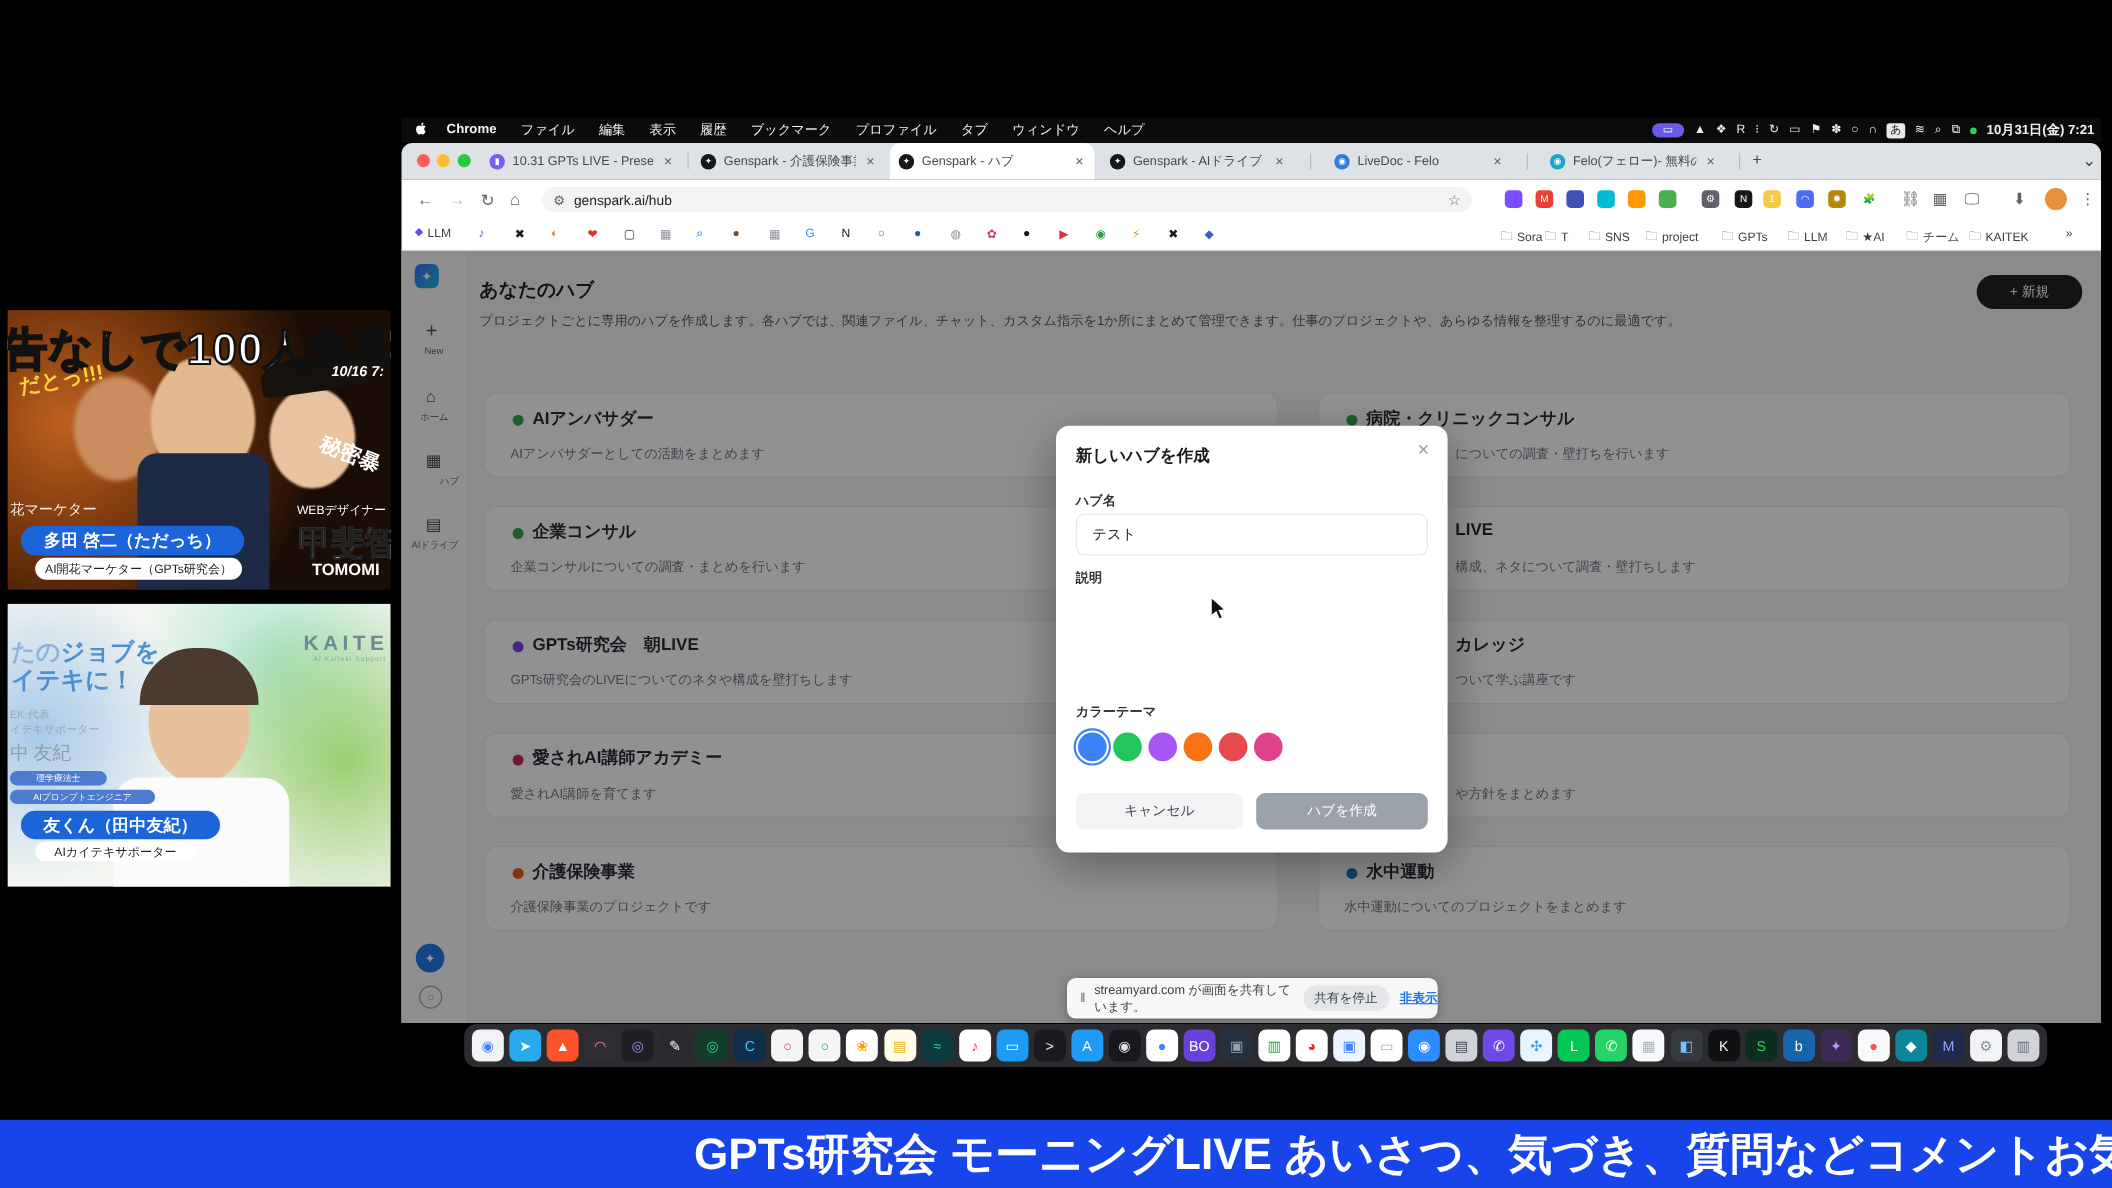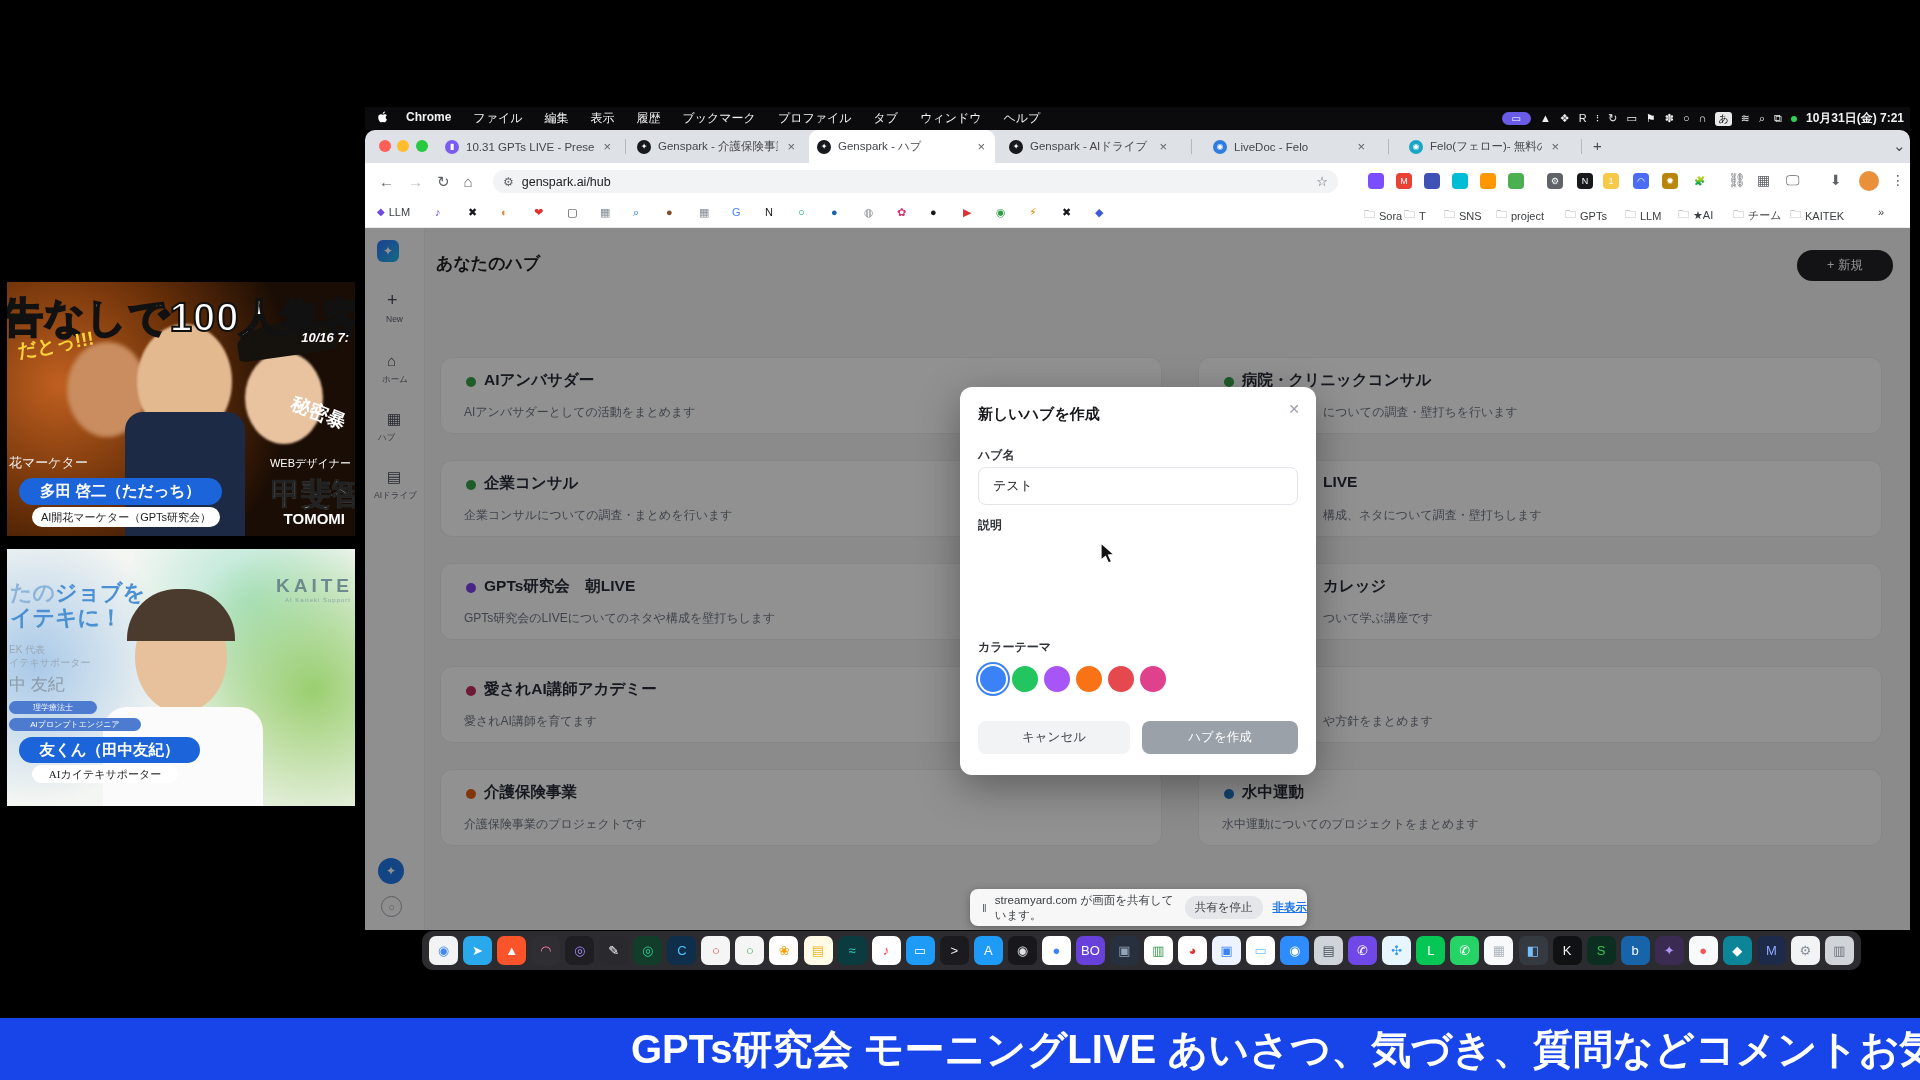--- a/index.html
+++ b/index.html
@@ -119,21 +119,21 @@
   #v2-job2{left:3px;top:54px;font-size:22px;font-weight:bold;color:#4a90d2;}
   #v2-logo{right:2px;top:26px;font-size:19px;letter-spacing:4px;color:#6d8b8f;font-weight:bold;}
   #v2-logo-sub{right:4px;top:48px;font-size:6px;color:#8aa2a6;letter-spacing:1px;}
   #v2-side1{left:2px;top:94px;font-size:10px;color:#9aa8b5;}
   #v2-side2{left:2px;top:107px;font-size:10px;color:#9aa8b5;}
   #v2-sidename{left:2px;top:124px;font-size:17px;color:#8e9aa6;}
   .tagpill{background:#4d7bd0;color:#fff;border-radius:8px;font-size:8px;display:flex;align-items:center;justify-content:center;}
   #v2-tag1{left:2px;top:152px;width:88px;height:13px;}
   #v2-tag2{left:2px;top:169px;width:132px;height:13px;}
   #v2-name{left:12px;top:188px;width:181px;height:26px;}
-  #v2-role{left:25px;top:216px;width:146px;height:18px;font-family:Liberation Serif, serif;}
+  #v2-role{left:25px;top:216px;width:146px;height:18px;}
   .face{position:absolute;border-radius:50%;}
   
   #ticker{left:0;top:1018px;width:1920px;height:62px;background:#1845ea;z-index:9;overflow:hidden;display:flex;align-items:center;}
   #ticker span{margin-left:631px;font-size:40px;font-weight:bold;color:#fff;white-space:nowrap;}
   
   #cursor{left:1100px;top:542px;z-index:12;}
 </style>
 </head>
 <body>
 
@@ -326,27 +326,28 @@
   </div>
 
   <div id="content" class="abs">
     <div id="gs-sidebar">
       <div id="gs-logo">✦</div>
       <div class="sb-ico" style="left:22px;top:62px;font-size:18px;">+</div>
       <div class="sb-label" style="left:21px;top:86px;">New</div>
       <div class="sb-ico" style="left:22px;top:124px;">⌂</div>
       <div class="sb-label" style="left:17px;top:146px;">ホーム</div>
       <div class="sb-ico" style="left:22px;top:182px;">▦</div>
-      <div class="sb-label" style="left:13px;top:204px;">ハブ</div>
+      <div class="sb-label" style="left:35px;top:204px;">ハブ</div>
       <div class="sb-ico" style="left:22px;top:240px;">▤</div>
       <div class="sb-label" style="left:9px;top:262px;">AIドライブ</div>
       <div id="gift-btn">✦</div>
       <div id="person-btn">○</div>
     </div>
     <div id="page-title">あなたのハブ</div>
+    <div id="page-subtitle">プロジェクトごとに専用のハブを作成します。各ハブでは、関連ファイル、チャット、カスタム指示を1か所にまとめて管理できます。仕事のプロジェクトや、あらゆる情報を整理するのに最適です。</div>
     <div id="new-hub-btn">+ 新規</div>
     <div id="cards-holder">
         <div class="card" style="left: 75px; top: 129px;">
           <div class="dot" style="background: rgb(47, 158, 68);"></div>
           <div class="ctitle">AIアンバサダー</div>
           <div class="csub">AIアンバサダーとしての活動をまとめます</div>
         </div>
         <div class="card" style="left: 75px; top: 232px;">
           <div class="dot" style="background: rgb(47, 158, 68);"></div>
           <div class="ctitle">企業コンサル</div>

